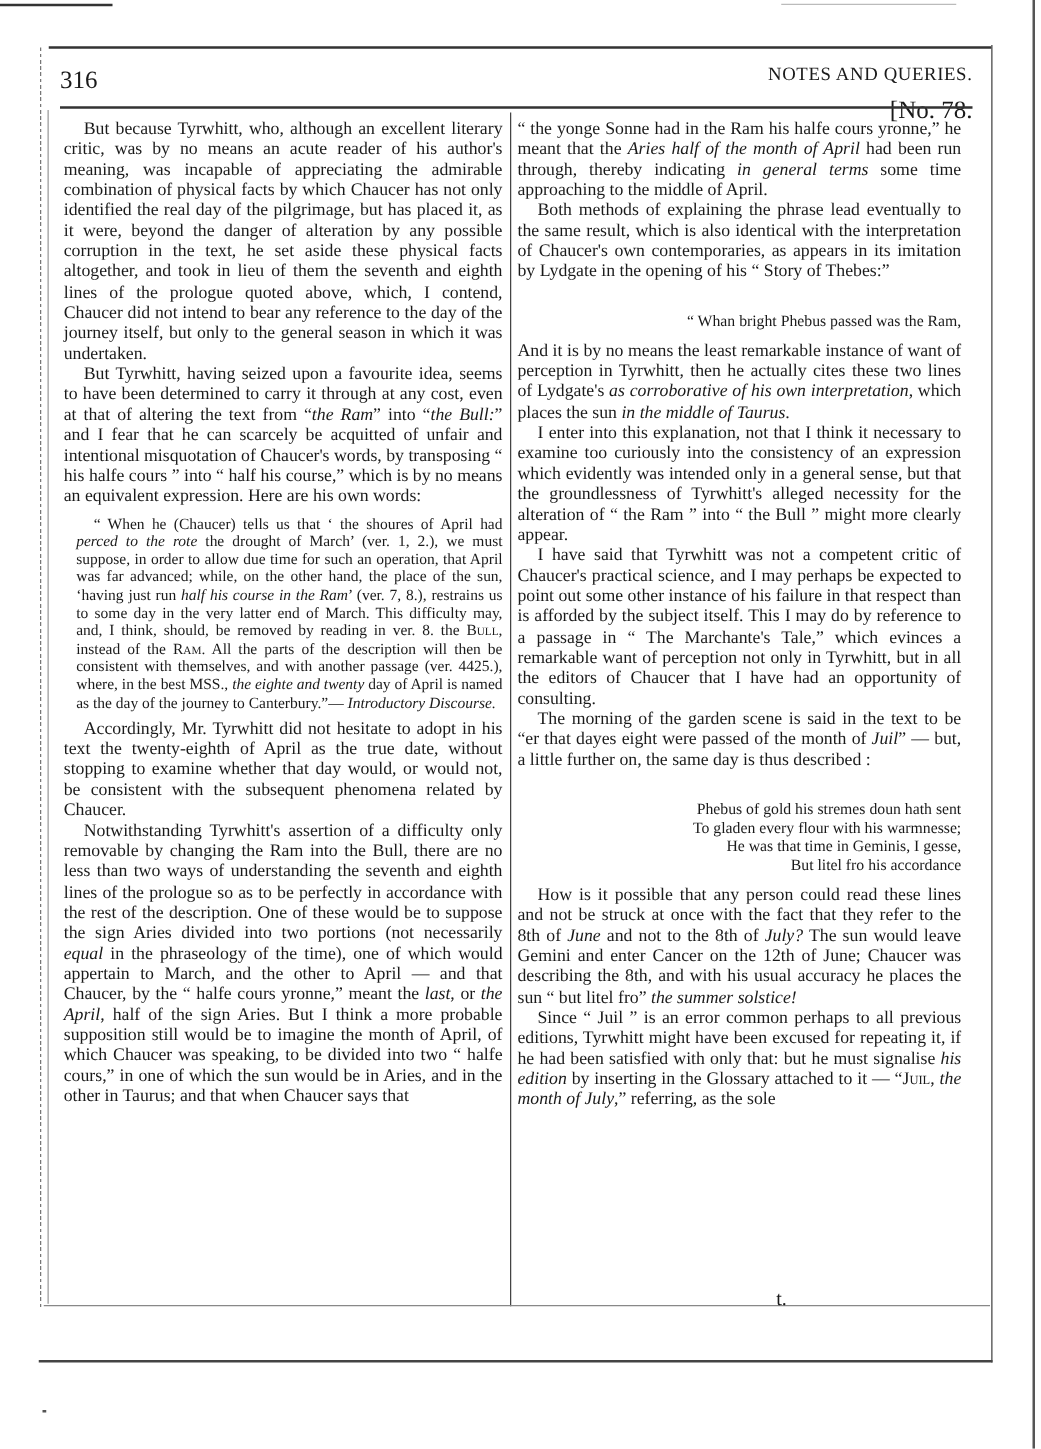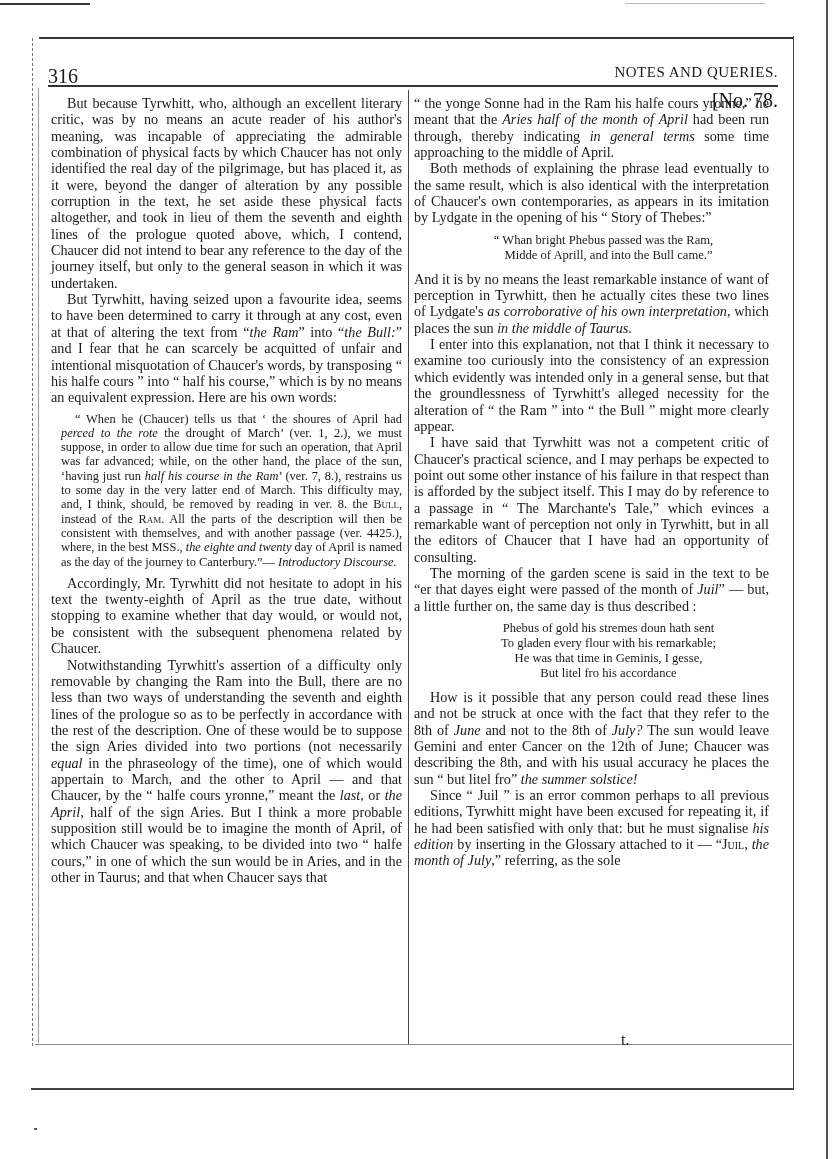--- a/index.html
+++ b/index.html
@@ -6,34 +6,34 @@
     body { width:833px; height:1159px; background:#ffffff; position:relative; overflow:hidden;
       font-family:"Liberation Serif","DejaVu Serif",serif; color:#1a1a1a; }
     .topline-left { position:absolute; left:0; top:3px; width:90px; height:2px; background:#333; }
     .topline-right { position:absolute; left:625px; top:3px; width:140px; height:1px; background:#bbb; }
     .right-edge { position:absolute; left:826px; top:0; width:2px; height:1159px; background:#555; }
     .frame { position:absolute; left:31px; top:36px; width:762px; height:1052px;
       border-right:1px solid #444; border-bottom:2px solid #444; }
     .frame-top { position:absolute; left:39px; top:37px; width:754px; height:2px; background:#333; }
     .frame-left { position:absolute; left:32px; top:38px; width:1px; height:1010px; background:repeating-linear-gradient(#777 0 3px, transparent 3px 5px); }
     .inner-left { position:absolute; left:38px; top:88px; width:1px; height:955px; background:#999; }
-    .header { position:absolute; left:48px; top:62px; width:730px; height:30px; }
+    .header { position:absolute; left:48px; top:50px; width:730px; height:30px; }
     .pagenum { position:absolute; left:0; top:3px; font-size:20px; }
     .title { position:absolute; left:0; right:0; top:2px; text-align:right; font-size:15px; letter-spacing:0.5px; }
     .issue { position:absolute; right:0; top:3px; font-size:20px;margin-top:24px; }
     .header-rule { position:absolute; left:48px; top:85px; width:730px; height:2px; background:#333; }
     .col-divider { position:absolute; left:408px; top:90px; width:1px; height:955px; background:#444; }
     .bottom-rule { position:absolute; left:35px; top:1044px; width:757px; height:1px; background:#888; }
     .col { position:absolute; top:95px; font-size:14.2px; line-height:16.35px; text-align:justify; }
     .col-left { left:51px; width:351px; }
     .col-right { left:414px; width:355px; }
     p { margin:0; }
     .indent { text-indent:16px; }
     .quote { font-size:12.4px; line-height:14.3px; text-indent:14px; margin:6px 0 6px 10px; }
-    .verse { font-size:12.6px; line-height:15px; margin:7px 0 8px 24px; text-align:center; }
+    .verse { font-size:12.6px; line-height:15px; margin:24px 0 8px 24px; text-align:right; }
     .verse div { white-space:nowrap; }
     .verse .cont { padding-left:10px; }
     i { font-style:italic; }
     .sc { font-variant:small-caps; }
     .footmark { position:absolute; left:621px; top:1031px; font-size:16px; }
     .stray { position:absolute; left:34px; top:1128px; width:3px; height:2px; background:#555; }
   </style>
 </head>
 <body>
 
@@ -60,29 +60,28 @@
   <p class="quote"><span>“ When he (Chaucer) tells us that ‘ the shoures of April had </span><i>perced to the rote</i><span> the drought of March’ (ver. 1, 2.), we must suppose, in order to allow due time for such an operation, that April was far advanced; while, on the other hand, the place of the sun, ‘having just run </span><i>half his course in the Ram</i><span>’ (ver. 7, 8.), restrains us to some day in the very latter end of March. This difficulty may, and, I think, should, be removed by reading in ver. 8. the </span><span class="sc">Bull</span><span>, instead of the </span><span class="sc">Ram</span><span>. All the parts of the description will then be consistent with themselves, and with another passage (ver. 4425.), where, in the best MSS., </span><i>the eighte and twenty</i><span> day of April is named as the day of the journey to Canterbury.”— </span><i>Introductory Discourse.</i></p>
   <p class="indent">Accordingly, Mr. Tyrwhitt did not hesitate to adopt in his text the twenty-eighth of April as the true date, without stopping to examine whether that day would, or would not, be consistent with the subsequent phenomena related by Chaucer.</p>
   <p class="indent"><span>Notwithstanding Tyrwhitt's assertion of a difficulty only removable by changing the Ram into the Bull, there are no less than two ways of understanding the seventh and eighth lines of the prologue so as to be perfectly in accordance with the rest of the description. One of these would be to suppose the sign Aries divided into two portions (not necessarily </span><i>equal</i><span> in the phraseology of the time), one of which would appertain to March, and the other to April — and that Chaucer, by the “ halfe cours yronne,” meant the </span><i>last</i><span>, or </span><i>the April</i><span>, half of the sign Aries. But I think a more probable supposition still would be to imagine the month of April, of which Chaucer was speaking, to be divided into two “ halfe cours,” in one of which the sun would be in Aries, and in the other in Taurus; and that when Chaucer says that</span></p>
 </div>
 
 <div class="col col-right">
   <p><span>“ the yonge Sonne had in the Ram his halfe cours yronne,” he meant that the </span><i>Aries half of the month of April</i><span> had been run through, thereby indicating </span><i>in general terms</i><span> some time approaching to the middle of April.</span></p>
   <p class="indent">Both methods of explaining the phrase lead eventually to the same result, which is also identical with the interpretation of Chaucer's own contemporaries, as appears in its imitation by Lydgate in the opening of his “ Story of Thebes:”</p>
   <div class="verse">
     <div>“ Whan bright Phebus passed was the Ram,</div>
-    <div class="cont">Midde of Aprill, and into the Bull came.”</div>
   </div>
   <p><span>And it is by no means the least remarkable instance of want of perception in Tyrwhitt, then he actually cites these two lines of Lydgate's </span><i>as corroborative of his own interpretation</i><span>, which places the sun </span><i>in the middle of Taurus</i><span>.</span></p>
   <p class="indent">I enter into this explanation, not that I think it necessary to examine too curiously into the consistency of an expression which evidently was intended only in a general sense, but that the groundlessness of Tyrwhitt's alleged necessity for the alteration of “ the Ram ” into “ the Bull ” might more clearly appear.</p>
   <p class="indent">I have said that Tyrwhitt was not a competent critic of Chaucer's practical science, and I may perhaps be expected to point out some other instance of his failure in that respect than is afforded by the subject itself. This I may do by reference to a passage in “ The Marchante's Tale,” which evinces a remarkable want of perception not only in Tyrwhitt, but in all the editors of Chaucer that I have had an opportunity of consulting.</p>
   <p class="indent"><span>The morning of the garden scene is said in the text to be “er that dayes eight were passed of the month of </span><i>Juil</i><span>” — but, a little further on, the same day is thus described :</span></p>
   <div class="verse">
     <div class="cont">Phebus of gold his stremes doun hath sent</div>
-    <div class="cont">To gladen every flour with his remarkable;</div>
+    <div class="cont">To gladen every flour with his warmnesse;</div>
     <div class="cont">He was that time in Geminis, I gesse,</div>
     <div class="cont">But litel fro his accordance</div>
   </div>
   <p class="indent"><span>How is it possible that any person could read these lines and not be struck at once with the fact that they refer to the 8th of </span><i>June</i><span> and not to the 8th of </span><i>July?</i><span> The sun would leave Gemini and enter Cancer on the 12th of June; Chaucer was describing the 8th, and with his usual accuracy he places the sun “ but litel fro” </span><i>the summer solstice!</i></p>
   <p class="indent"><span>Since “ Juil ” is an error common perhaps to all previous editions, Tyrwhitt might have been excused for repeating it, if he had been satisfied with only that: but he must signalise </span><i>his edition</i><span> by inserting in the Glossary attached to it — “</span><span class="sc">Juil</span><span>, </span><i>the month of July</i><span>,” referring, as the sole</span></p>
 </div>
 
 <div class="footmark">t.</div>
 <div class="stray"></div>
 

